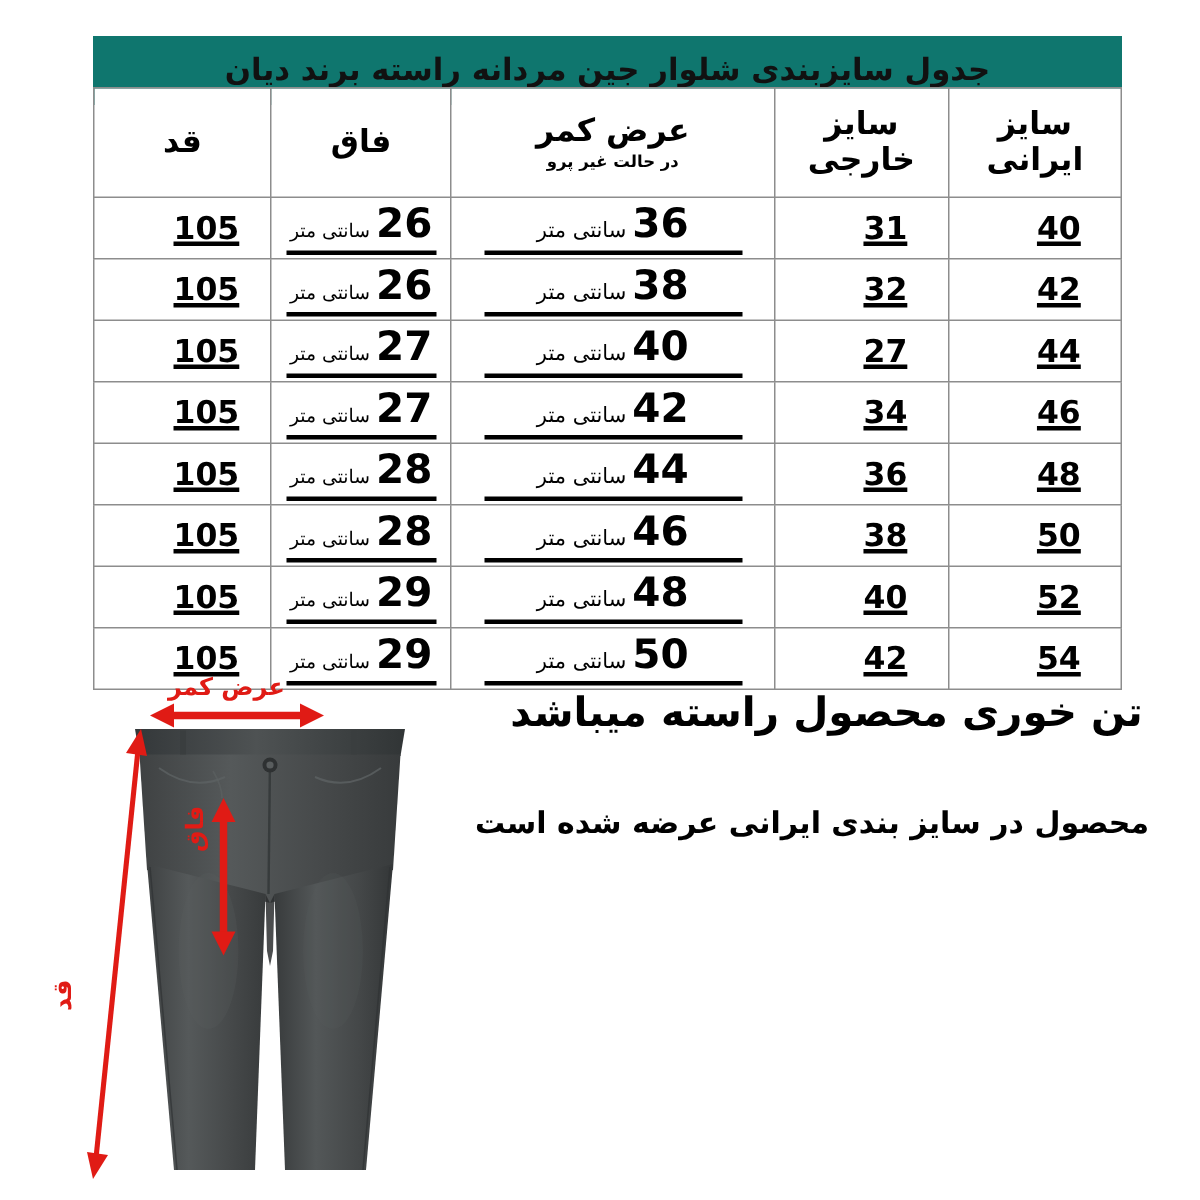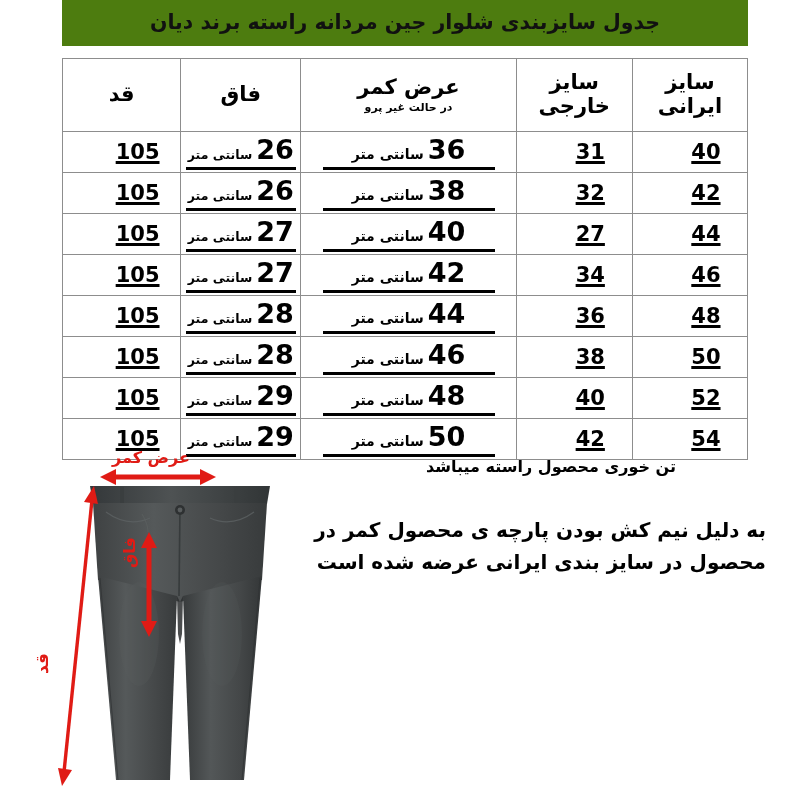--- a/index.html
+++ b/index.html
@@ -12,24 +12,24 @@
     height: 800px;
     position: relative;
     font-family: "DejaVu Sans", "Liberation Sans", sans-serif;
     overflow: hidden;
   }
 
   
   #title-bar {
     position: absolute;
     left: 62px;
-    top: 0;
+    top: 24px;
     width: 686px;
     height: 46px;
-    background: #4d7c0f;
+    background: #0f766e;
     display: flex;
     align-items: center;
     justify-content: center;
     box-sizing: border-box;
   }
   #title-bar .title-text {
     color: #111111;
     font-size: 20.5px;
     font-weight: bold;
     letter-spacing: 0px;
@@ -102,21 +102,21 @@
     line-height: 1.15;
     direction: rtl;
     white-space: nowrap;
   }
   .measure .mv {
     font-size: 27px;
     font-weight: bold;
   }
   .measure .mu {
     font-size: 14px;
-    font-weight: bold;
+    font-weight: normal;
     margin-right: 4px;
   }
   .measure-wide { min-width: 168px; text-align: center; }
   .measure-narrow { min-width: 96px; text-align: center; }
   .measure-rise .mu { font-size: 12.5px; }
 
   
   #lower {
     position: absolute;
     left: 0;
@@ -180,21 +180,21 @@
   #notes {
     position: absolute;
     right: 34px;
     top: 14px;
     width: 430px;
     direction: rtl;
     text-align: center;
   }
   .note-line {
     color: #000;
-    font-size: 16px;
+    font-size: 27px;
     font-weight: bold;
     line-height: 1.62;
     white-space: nowrap;
   }
   #notes .para-gap { height: 34px; }
   #notes .note-line.p2 { font-size: 20px; }
 </style>
 </head>
 <body>
 
@@ -367,17 +367,16 @@
       <polygon points="8,300 4,282 18,284" fill="#e01b15"></polygon>
     </svg>
   </div>
 
   <div id="notes">
     <div id="note-para-1">
         <div class="note-line">تن خوری محصول راسته میباشد</div>
       </div>
     <div class="para-gap"></div>
     <div id="note-para-2">
-        <div class="note-line p2">به دلیل نیم کش بودن پارچه ی محصول کمر در</div>
         <div class="note-line p2">محصول در سایز بندی ایرانی عرضه شده است</div>
       </div>
   </div>
 </div>
 
 </body></html>

